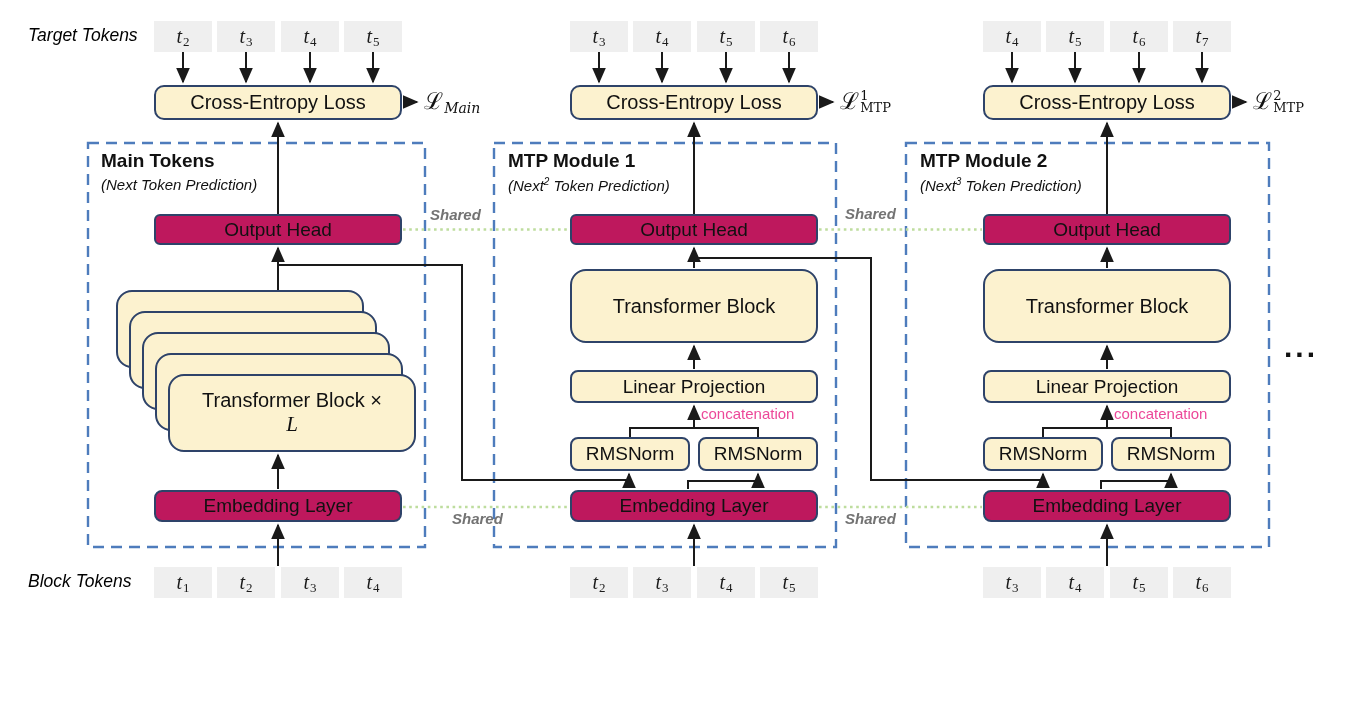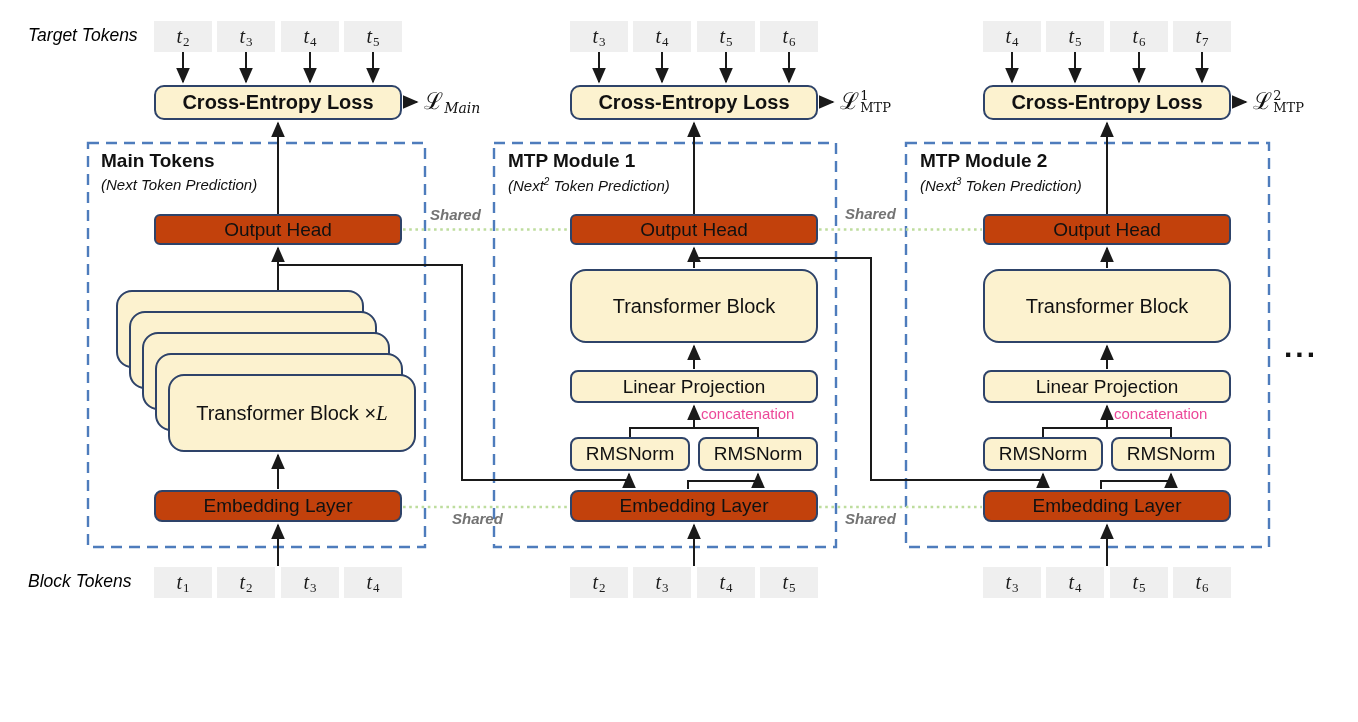--- a/index.html
+++ b/index.html
@@ -3,42 +3,42 @@
 <meta charset="utf-8">
 <style>
   html,body{margin:0;padding:0;background:#ffffff;}
   #stage{position:relative;width:1358px;height:722px;background:#ffffff;overflow:hidden;
          font-family:"Liberation Sans",sans-serif;color:#1a1a1a;}
   #wires{position:absolute;left:0;top:0;z-index:1;}
   .box{position:absolute;z-index:2;box-sizing:border-box;border:2px solid #2E4369;
        display:flex;align-items:center;justify-content:center;
        font-family:"Liberation Sans",sans-serif;color:#111;}
   .yellow{background:#FCF2CF;}
-  .green{background:#c2410c;text-align:right;}
+  .green{background:#be185d;text-align:right;}
   .tok{position:absolute;z-index:2;background:#EFEFEF;display:flex;align-items:center;justify-content:center;
        font-family:"Liberation Serif",serif;font-size:20px;color:#1b1b1b;}
   .tok i{font-style:italic;}
   .tok sub{font-size:13px;transform:translateY(5px);margin-left:1px;}
   .r6{border-radius:6px;} .r8{border-radius:8px;} .r10{border-radius:10px;} .r16{border-radius:16px;}
-  .ce{font-size:20px;font-weight:700;}
+  .ce{font-size:20px;font-weight:400;}
   .blocklabel{font-size:19px;font-weight:500;}
   .module-title{position:absolute;z-index:3;font-size:19px;font-weight:bold;color:#111;}
   .module-sub{position:absolute;z-index:3;font-size:15px;font-style:italic;color:#111;}
   .module-sub sup{font-size:10px;}
   .side-label{position:absolute;z-index:3;font-style:italic;font-size:17.5px;color:#000000;}
   .shared{position:absolute;z-index:3;font-style:italic;font-size:15px;font-weight:600;color:#737373;}
   .concat{position:absolute;z-index:3;font-size:15px;color:#ec4899;}
   .loss{position:absolute;z-index:3;display:flex;align-items:flex-start;
         font-family:"DejaVu Serif","Liberation Serif",serif;color:#111;}
   .lossL{font-size:23px;line-height:26px;}
   .loss .mainsub{font-style:italic;font-size:14px;transform:translateY(12px);margin-left:1px;}
   .supsub{display:inline-flex;flex-direction:column;align-items:flex-start;margin-left:1px;
           font-size:13px;line-height:12px;transform:translateY(2px);}
   .ellipsis{position:absolute;z-index:3;font-size:30px;font-weight:bold;letter-spacing:3px;color:#111;}
-  .stacklabel{font-size:20px;}
+  .stacklabel{font-size:20px;flex-direction:column;}
   .stacklabel i{font-family:"Liberation Serif",serif;font-size:21px;}
   #caption{position:absolute;left:20px;top:624px;width:1320px;z-index:3;
            font-family:"Liberation Serif",serif;font-size:28px;line-height:37px;color:#000;}
   #caption .l1{text-align:justify;text-align-last:justify;}
 </style>
 </head>
 <body>
 
 <div id="stage">
 

